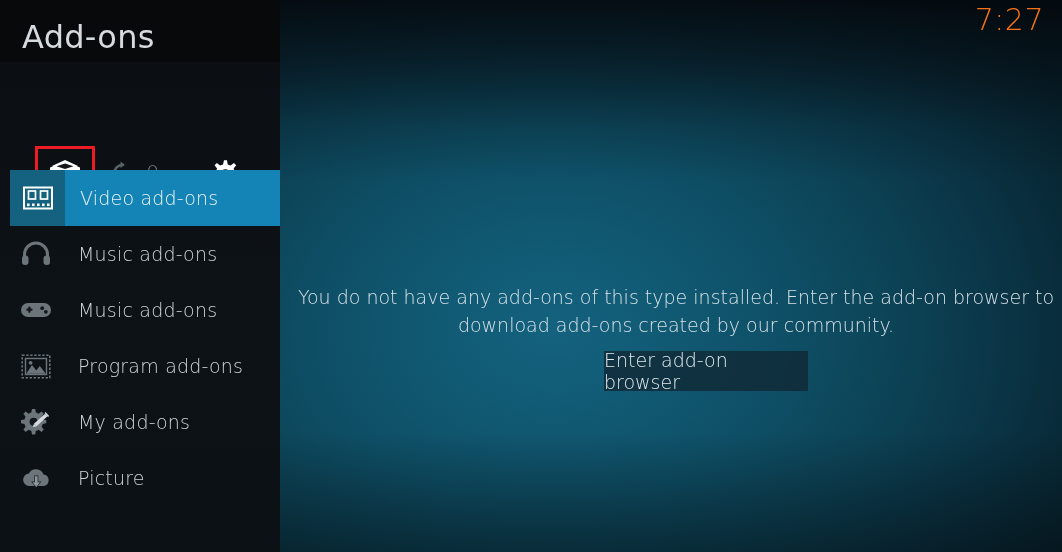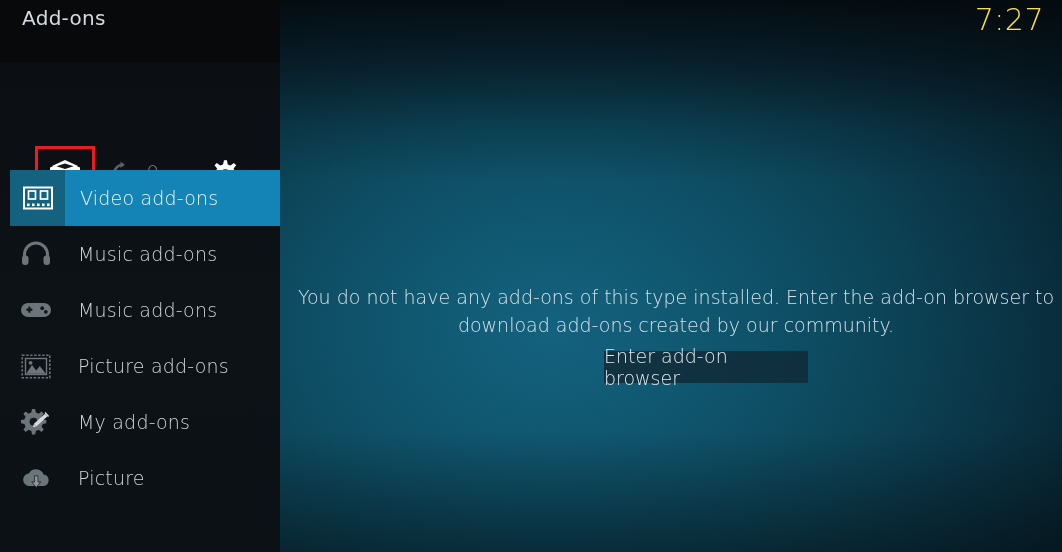--- a/index.html
+++ b/index.html
@@ -24,37 +24,37 @@
       rgba(5,12,18,0.60) 35%, rgba(6,20,28,0.22) 70%, rgba(6,24,32,0) 100%);
   }
   #bg-botshade {
     position:absolute; left:0; bottom:0; width:1062px; height:120px;
     background:linear-gradient(to top, rgba(4,10,14,0.45) 0%, rgba(4,10,14,0) 100%);
   }
 
   
   #clock {
     position:absolute; right:18px; top:2px;
-    font-size:30px; color:#fde047; letter-spacing:0.5px;
+    font-size:30px; color:#f97316; letter-spacing:0.5px;
     font-weight:300;
   }
 
   
   #panel {
     position:absolute; left:0; top:0; width:280px; height:552px;
     background:#0c1014;
     background-image:linear-gradient(to bottom,#0b0e12 0%,#0d1217 55%,#0c1116 100%);
   }
   #panel-header {
     position:absolute; left:0; top:0; width:280px; height:62px;
     background:#07090b;
   }
   #title {
-    position:absolute; left:22px; top:6px;
-    font-size:20px; color:#d5dade; font-weight:400; letter-spacing:0.3px;
+    position:absolute; left:22px; top:18px;
+    font-size:32px; color:#d5dade; font-weight:400; letter-spacing:0.3px;
   }
 
   
   #toolbar {
     position:absolute; left:0; top:62px; width:280px; height:103px;
   }
   .tb-item {
     position:absolute; display:flex; align-items:center; justify-content:center;
   }
   #tb-box   { left:35px;  top:84px;  width:60px; height:56px; }
@@ -91,21 +91,21 @@
   
   #content {
     position:absolute; left:280px; top:0; width:782px; height:552px;padding-left:34px;
   }
   #empty-msg {
     position:absolute; left:10px; top:283px; width:772px;
     text-align:center; font-size:19px; line-height:28px;
     color:#d7e1e7; font-weight:300;
   }
   #browser-btn {
-    position:absolute; left:324px; top:351px; width:204px; height:32px;
+    position:absolute; left:324px; top:351px; width:204px; height:40px;
     background:rgba(16,40,52,0.80);
     display:flex; align-items:center; justify-content:center;
     font-size:19px; color:#e2eaef; font-weight:300;
     cursor:pointer;
   }
 
   svg { display:block; }
 </style>
 </head>
 <body>
@@ -203,21 +203,21 @@
 
     <div class="row">
       <span class="ico">
         <svg width="30" height="25" viewBox="0 0 30 25">
           <rect x="1.2" y="1.2" width="27.6" height="22.6" fill="none" stroke="#6c757a" stroke-width="1.6" stroke-dasharray="2.4 1.6"></rect>
           <rect x="4.5" y="4.5" width="21" height="16" fill="none" stroke="#6c757a" stroke-width="1.4"></rect>
           <path d="M5.2 19.8 L11 11 L15.2 16.5 L18.8 12 L24.8 19.8 Z" fill="#6c757a"></path>
           <circle cx="9.6" cy="8.8" r="1.9" fill="#6c757a"></circle>
         </svg>
       </span>
-      <span class="lbl">Picture add-ons</span>
+      <span class="lbl">Program add-ons</span>
     </div>
 
     <div class="row">
       <span class="ico">
         <svg width="30" height="28" viewBox="0 0 30 28">
           <path fill="#6c757a" d="M11 1 L14.2 1 L14.9 4.6 A9.8 9.8 0 0 1 17.6 5.7 L20.5 3.5 L22.8 5.8 L20.6 8.7 A9.8 9.8 0 0 1 21.7 11.4 L25.3 12.1 L25.3 15.3 L21.7 16 A9.8 9.8 0 0 1 20.6 18.7 L22.8 21.6 L20.5 23.9 L17.6 21.7 A9.8 9.8 0 0 1 14.9 22.8 L14.2 26.4 L11 26.4 L10.3 22.8 A9.8 9.8 0 0 1 7.6 21.7 L4.7 23.9 L2.4 21.6 L4.6 18.7 A9.8 9.8 0 0 1 3.5 16 L0 15.3 L0 12.1 L3.5 11.4 A9.8 9.8 0 0 1 4.6 8.7 L2.4 5.8 L4.7 3.5 L7.6 5.7 A9.8 9.8 0 0 1 10.3 4.6 Z"></path>
           <circle cx="12.6" cy="13.7" r="4" fill="#14181c"></circle>
           <g transform="rotate(-42 17 15)">
             <rect x="13.5" y="12.8" width="15" height="3.6" fill="#d5dade"></rect>
             <path d="M28.5 12 L30 12 L30 17.2 L28.5 17.2 Z" fill="#d5dade"></path>

